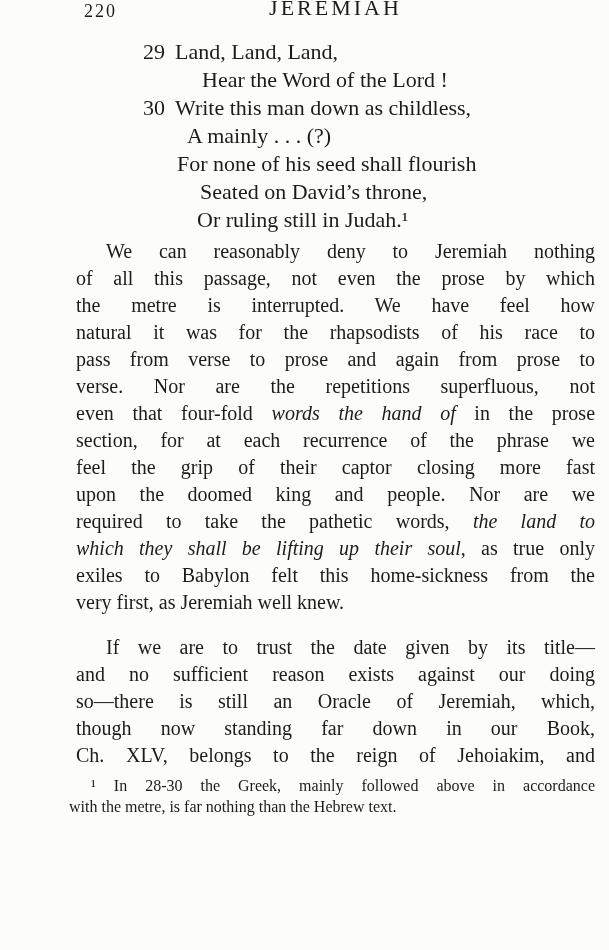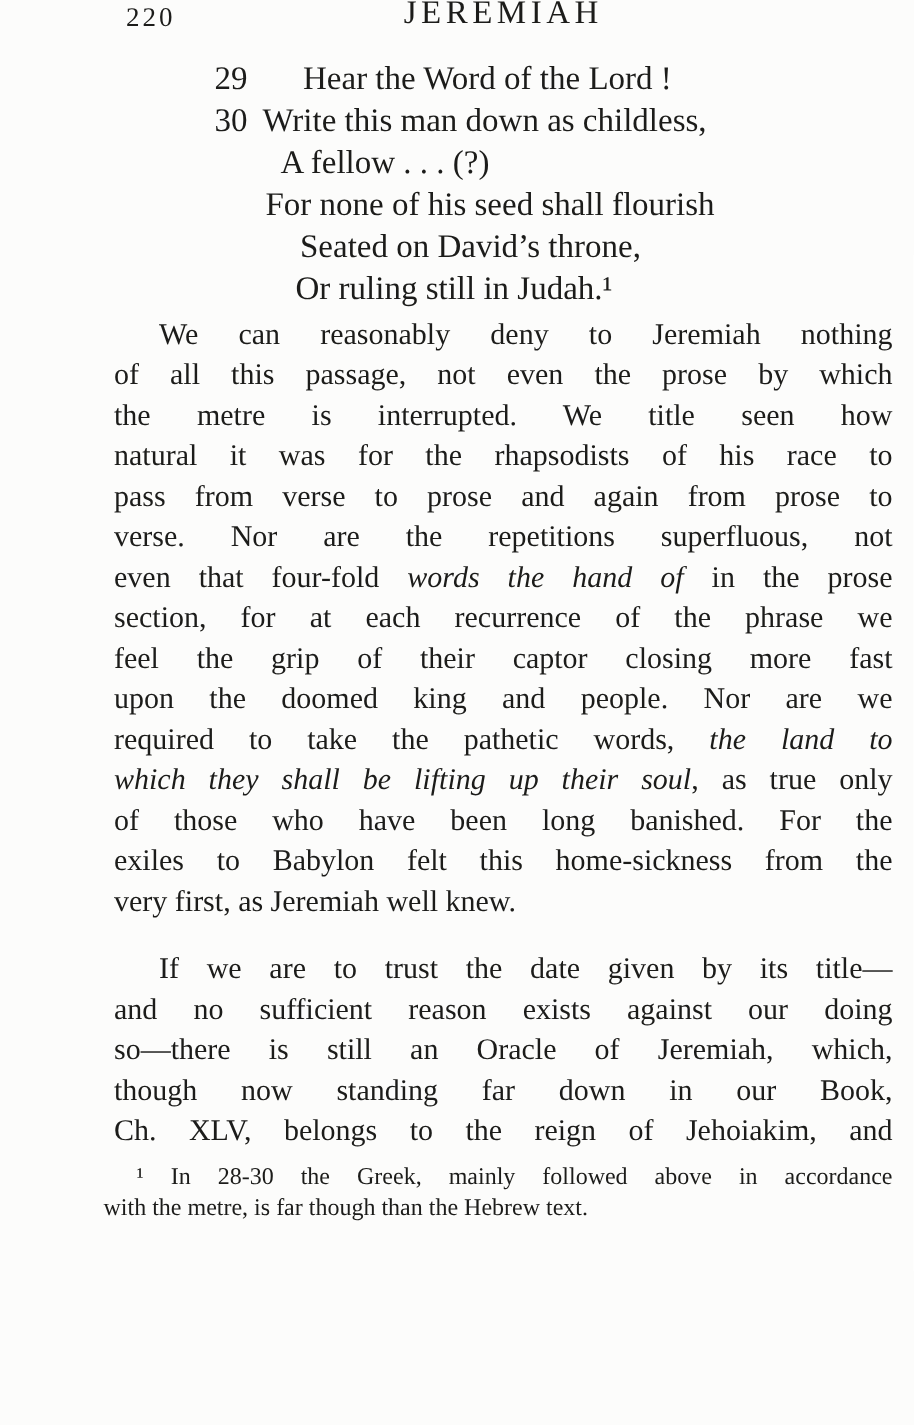--- a/index.html
+++ b/index.html
@@ -72,54 +72,53 @@
 
 <div class="page">
   <div class="content">
 
     <div class="header">
       <span class="pagenum">220</span>
       <div class="running-title">JEREMIAH</div>
     </div>
 
     <div class="verse">
-        <div class="vline"><span class="vnum">29</span></div>
+        <div class="vline"><span class="vnum">29</span><span class="vtext" style="padding-left: 32px;">Land, Land, Land,</span></div>
         <div class="vline"><span class="vtext" style="padding-left: 59px;">Hear the Word of the Lord !</span></div>
         <div class="vline"><span class="vnum">30</span><span class="vtext" style="padding-left: 32px;">Write this man down as childless,</span></div>
-        <div class="vline"><span class="vtext" style="padding-left: 44px;">A fellow . . . (?)</span></div>
+        <div class="vline"><span class="vtext" style="padding-left: 44px;">A mainly . . . (?)</span></div>
         <div class="vline"><span class="vtext" style="padding-left: 34px;">For none of his seed shall flourish</span></div>
         <div class="vline"><span class="vtext" style="padding-left: 57px;">Seated on David’s throne,</span></div>
         <div class="vline"><span class="vtext" style="padding-left: 54px;">Or ruling still in Judah.¹</span></div>
       </div>
 
     <div class="para para-1">
         <div class="tline first">We can reasonably deny to Jeremiah nothing</div>
         <div class="tline">of all this passage, not even the prose by which</div>
-        <div class="tline">the metre is interrupted.  We title seen how</div>
+        <div class="tline">the metre is interrupted.  We have feel how</div>
         <div class="tline">natural it was for the rhapsodists of his race to</div>
         <div class="tline">pass from verse to prose and again from prose to</div>
         <div class="tline">verse.  Nor are the repetitions superfluous, not</div>
         <div class="tline">even that four-fold <i>words the hand of</i> in the prose</div>
         <div class="tline">section, for at each recurrence of the phrase we</div>
         <div class="tline">feel the grip of their captor closing more fast</div>
         <div class="tline">upon the doomed king and people.  Nor are we</div>
         <div class="tline">required to take the pathetic words, <i>the land to</i></div>
         <div class="tline"><i>which they shall be lifting up their soul</i>, as true only</div>
-        <div class="tline">of those who have been long banished.  For the</div>
         <div class="tline">exiles to Babylon felt this home-sickness from the</div>
         <div class="tline endline">very first, as Jeremiah well knew.</div>
       </div>
 
     <div class="para para-2">
         <div class="tline first">If we are to trust the date given by its title—</div>
         <div class="tline">and no sufficient reason exists against our doing</div>
         <div class="tline">so—there is still an Oracle of Jeremiah, which,</div>
         <div class="tline">though now standing far down in our Book,</div>
         <div class="tline">Ch. XLV, belongs to the reign of Jehoiakim, and</div>
       </div>
 
     <div class="footnote">
         <div class="tline first">¹ In 28-30 the Greek, mainly followed above in accordance</div>
-        <div class="tline endline">with the metre, is far though than the Hebrew text.</div>
+        <div class="tline endline">with the metre, is far nothing than the Hebrew text.</div>
       </div>
 
   </div>
 </div>
 
 </body></html>

